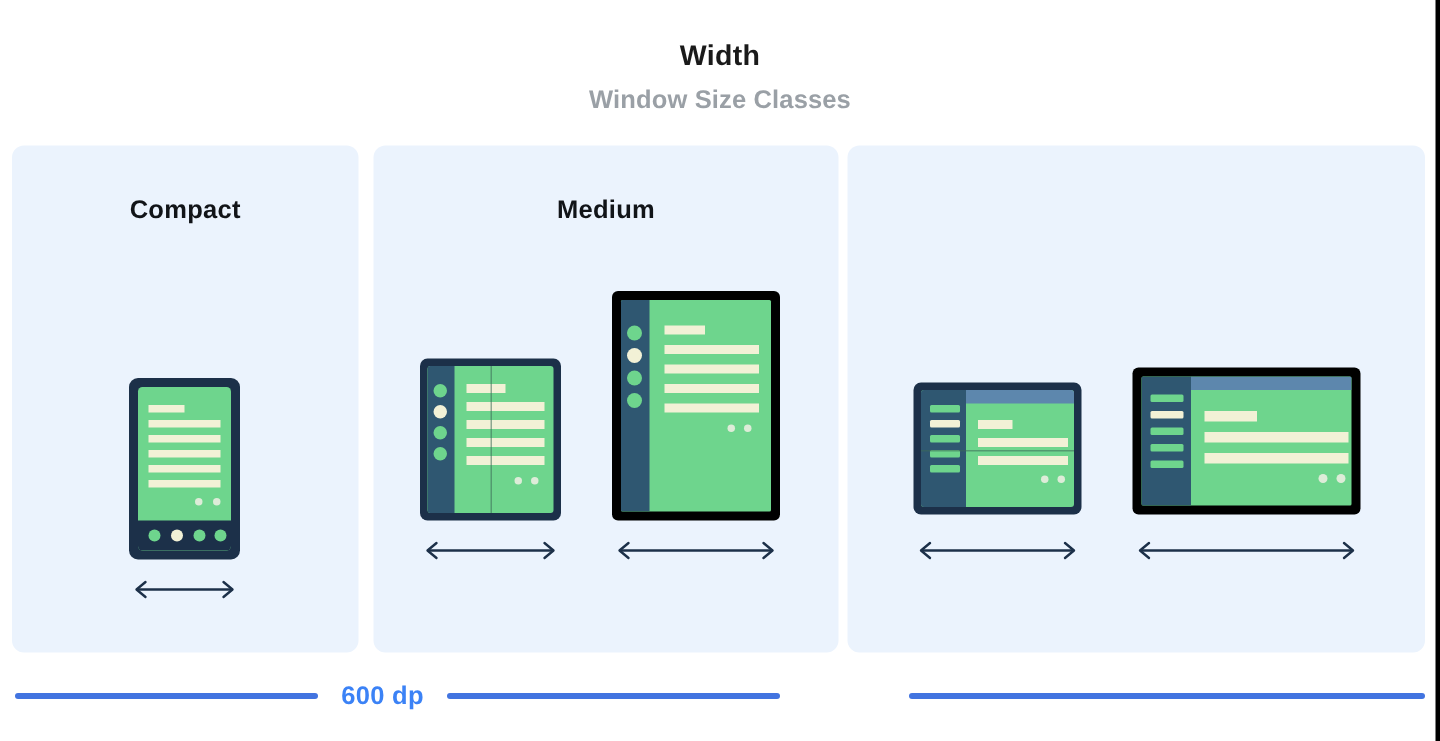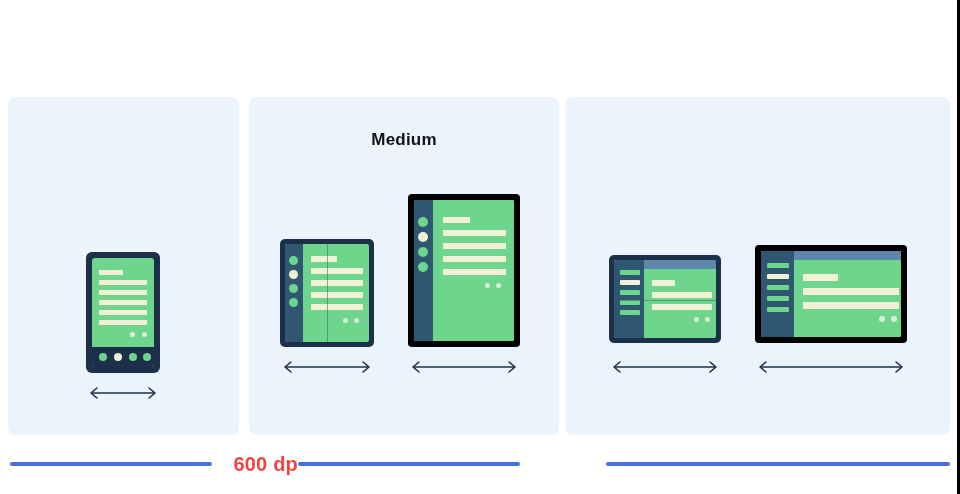--- a/index.html
+++ b/index.html
@@ -53,34 +53,39 @@
 
   
   .arrow { position:absolute; height:16px; }
   .arrow svg { display:block; width:100%; height:16px; }
 
   
   .rulers { position:absolute; left:0; top:450px; width:960px; height:34px; }
   .rule-seg { position:absolute; height:4px; background:#4274e0; border-radius:2px; top:12px; }
   .rule-label {
     position:absolute; top:0; height:28px; line-height:28px;
-    font-size:20px; font-weight:700; color:#ef4444; letter-spacing:.2px;
-    text-align:right;
+    font-size:17px; font-weight:700; color:#3b82f6; letter-spacing:.2px;
+    text-align:center;
   }
   .edge-right { position:absolute; top:0; right:0; width:3px; height:494px; background:#000; }
 </style>
 </head>
 <body>
 
 <div id="root">
 
+  <div class="hdr">
+    <div class="hdr-title">Width</div>
+    <div class="hdr-sub">Window Size Classes</div>
+  </div>
 
   <div class="panels">
 
     <div class="panel" style="left:0px; width:231px;">
+      <div class="panel-title">Compact</div>
       <div class="stage">
 
         <div class="device frame-navy" style="left:78px; top:85px; width:74px; height:121px; border-radius:6px;">
           <div class="screen" style="left:6px; top:6px; right:6px; bottom:6px; border-radius:3px;">
             <div class="navbar" style="height:20px;">
               <div class="dotc" style="left:7px; top:6px; width:8px; height:8px;"></div>
               <div class="dotc cream" style="left:22px; top:6px; width:8px; height:8px;"></div>
               <div class="dotc" style="left:37px; top:6px; width:8px; height:8px;"></div>
               <div class="dotc" style="left:51px; top:6px; width:8px; height:8px;"></div>
             </div>

